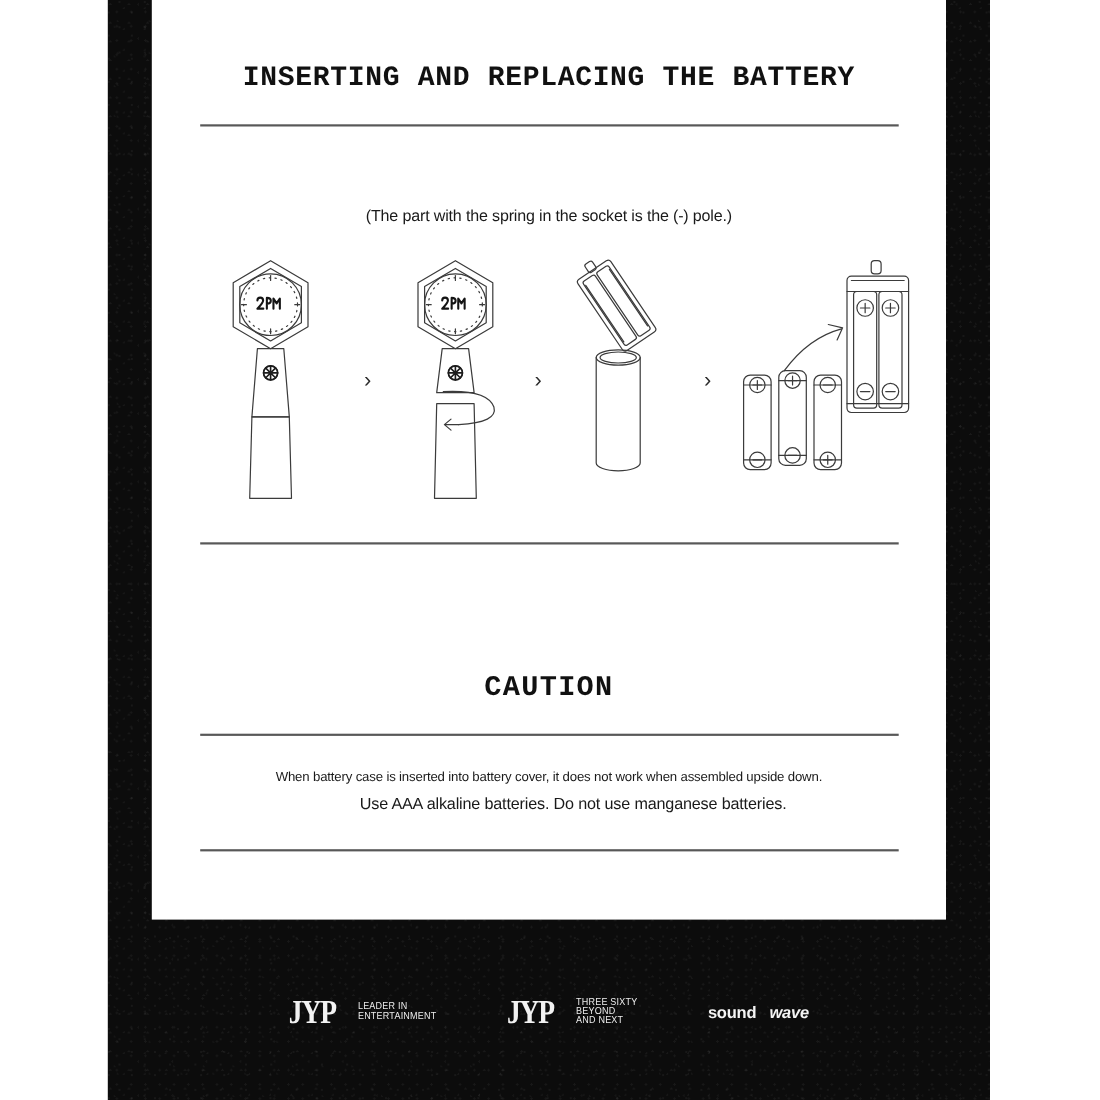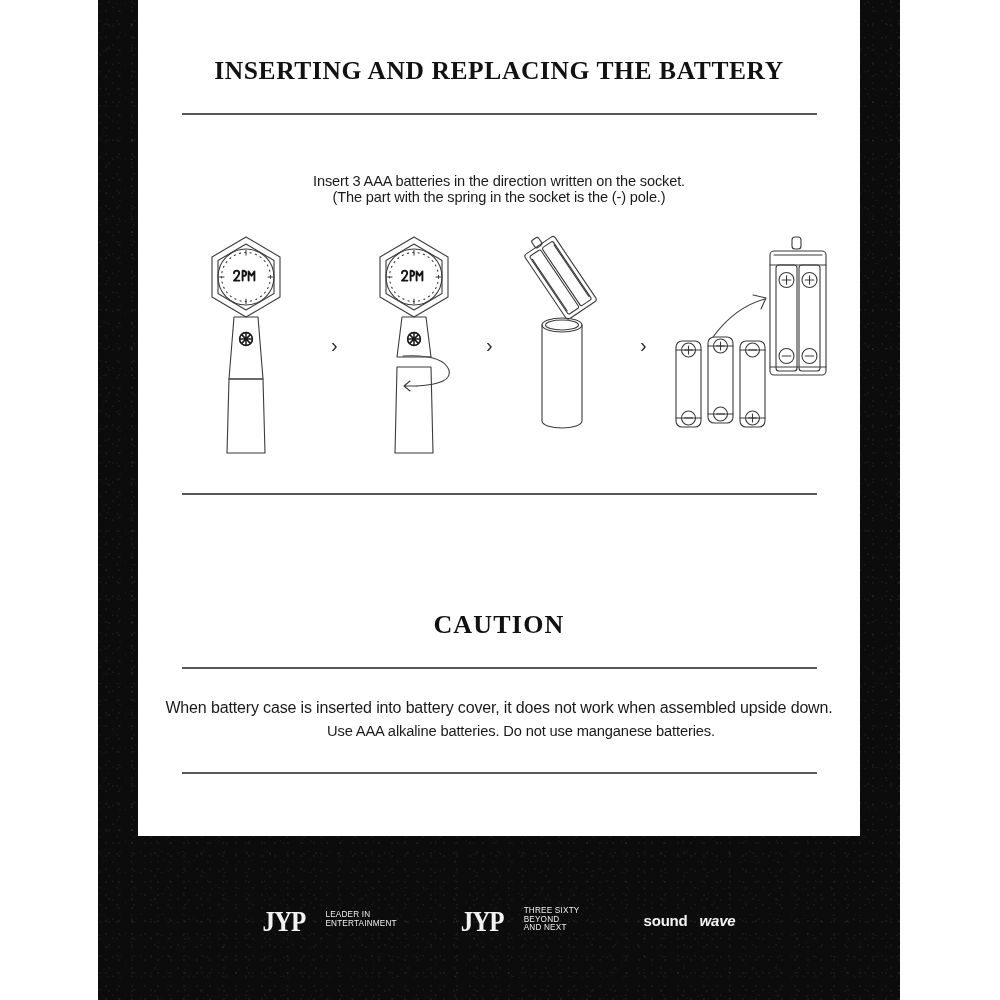--- a/index.html
+++ b/index.html
@@ -51,21 +51,21 @@
     width: 722px;
     height: 836px;
     background: #ffffff;
   }
 
   
   .h1 {
     position: absolute;
     left: 0; right: 0;
     text-align: center;
-    font-family: Liberation Serif, serif;
+    font-family: Liberation Mono, monospace;
     font-weight: bold;
     letter-spacing: 0.6px;
     color: #111111;
   }
   .title-main {
     top: 56px;
     font-size: 25.5px;
   }
   .title-caution {
     top: 610px;
@@ -91,21 +91,21 @@
     text-align: center;
     font-family: "Liberation Sans", sans-serif;
     font-size: 14.6px;
     color: #1a1a1a;
     letter-spacing: -0.15px;
   }
   .intro-1 { top: 143px; }
   .intro-2 { top: 173px; }
   .intro-3 { top: 189px; }
 
-  .caution-1 { top: 699px; font-size: 16px; }
+  .caution-1 { top: 699px; font-size: 12px; }
   .caution-2 { top: 723px; font-size: 14.7px; padding-left: 44px; }
 
   
   .diagram {
     position: absolute;
     left: 30px;
     top: 225px;
     width: 662px;
     height: 250px;
   }
@@ -170,21 +170,20 @@
 <div id="stage">
 
   <div class="backdrop"></div>
 
   <div class="sheet">
 
     <div class="h1 title-main">INSERTING AND REPLACING THE BATTERY</div>
 
     <div class="rule rule-1"></div>
 
-    <div class="body-text intro-2">Insert 3 AAA batteries in the direction written on the socket.</div>
     <div class="body-text intro-3">(The part with the spring in the socket is the (-) pole.)</div>
 
     <div class="diagram">
       <svg width="662" height="250" viewBox="0 0 662 250" xmlns="http://www.w3.org/2000/svg" fill="none" stroke="#3b3b3b" stroke-width="1.1" stroke-linecap="round" stroke-linejoin="round">
 
         <g>
 
           <polygon points="78,12 112,32 112,72 78,92 44,72 44,32"></polygon>
 
           <polygon points="78,19 106,35.5 106,68.5 78,85 50,68.5 50,35.5"></polygon>

